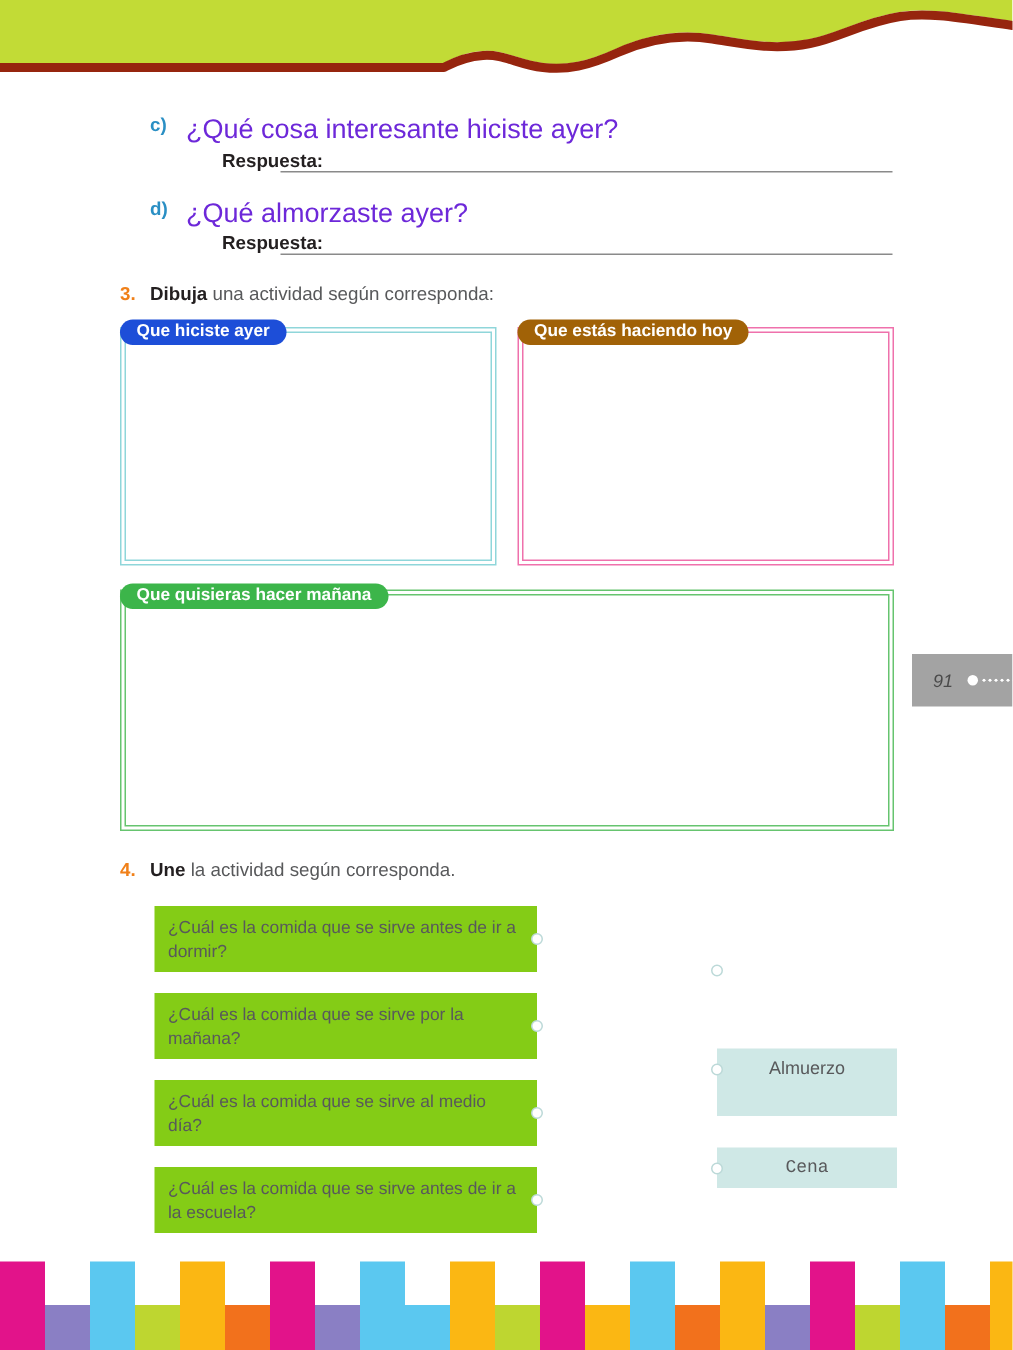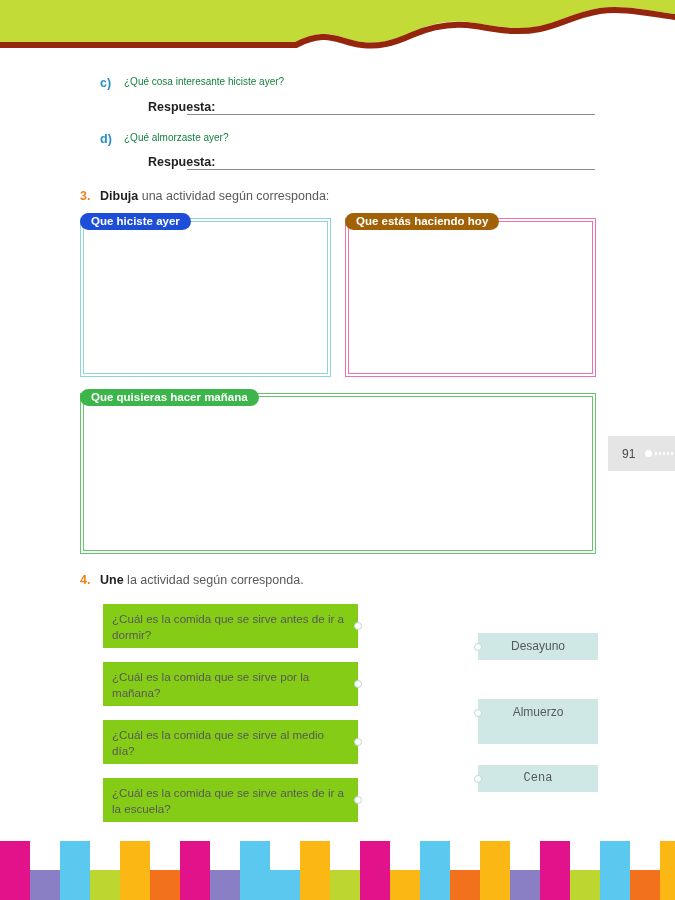--- a/index.html
+++ b/index.html
@@ -25,21 +25,21 @@
 
   
   .q-item{position:absolute;}
   .q-letter{
     position:absolute;left:0;top:0;
     font-size:12.5px;font-weight:bold;color:#2a8fc4;
     letter-spacing:0px;
   }
   .q-text{
     position:absolute;left:24px;top:0;
-    font-size:10px;color:#15803d;white-space:nowrap;
+    font-size:18px;color:#6d28d9;white-space:nowrap;
   }
   .resp-row{position:absolute;left:24px;}
   .resp-label{
     position:absolute;left:0;top:0;
     font-size:12.5px;font-weight:bold;color:#231f20;
     white-space:nowrap;
     padding-left:24px;
   }
   .resp-line{
     position:absolute;left:63px;top:14px;
@@ -96,22 +96,22 @@
   .dot{
     position:absolute;
     width:8px;height:8px;border-radius:50%;
     background:#ffffff;border:1.2px solid #bcd9d8;
     box-sizing:border-box;z-index:4;
   }
 
   
   .pagenum{
     position:absolute;
-    background:#e5e5e5;
-    display:flex;align-items:center;
+    background:#a3a3a3;
+    display:flex;align-items:center;font-style:italic;
   }
   .pagenum .num{
     font-size:12px;color:#4a4a4a;
     margin-left:14px;
   }
   .pagenum .bigdot{
     width:7px;height:7px;border-radius:50%;
     background:#ffffff;margin-left:10px;
   }
   .pagenum .dots{
@@ -196,21 +196,20 @@
 
   <div class="match-q" style="left:103px;top:662px;width:255px;height:44px;">¿Cuál es la comida que se sirve por la mañana?</div>
   <div class="dot" style="left:354px;top:680px;"></div>
 
   <div class="match-q" style="left:103px;top:720px;width:255px;height:44px;">¿Cuál es la comida que se sirve al medio día?</div>
   <div class="dot" style="left:354px;top:738px;"></div>
 
   <div class="match-q" style="left:103px;top:778px;width:255px;height:44px;">¿Cuál es la comida que se sirve antes de ir a la escuela?</div>
   <div class="dot" style="left:354px;top:796px;"></div>
 
-  <div class="match-a" style="left:478px;top:633px;width:120px;height:27px;">Desayuno</div>
   <div class="dot" style="left:474px;top:643px;"></div>
 
   <div class="match-a" style="left:478px;top:699px;width:120px;height:45px;">Almuerzo</div>
   <div class="dot" style="left:474px;top:709px;"></div>
 
   <div class="match-a" style="left:478px;top:765px;width:120px;height:27px;font-family:Liberation Mono, monospace;">Cena</div>
   <div class="dot" style="left:474px;top:775px;"></div>
 
   <div class="footer">
       <div class="bar" style="left: 0px; width: 30px; height: 59px; background: rgb(226, 19, 138);"></div>

